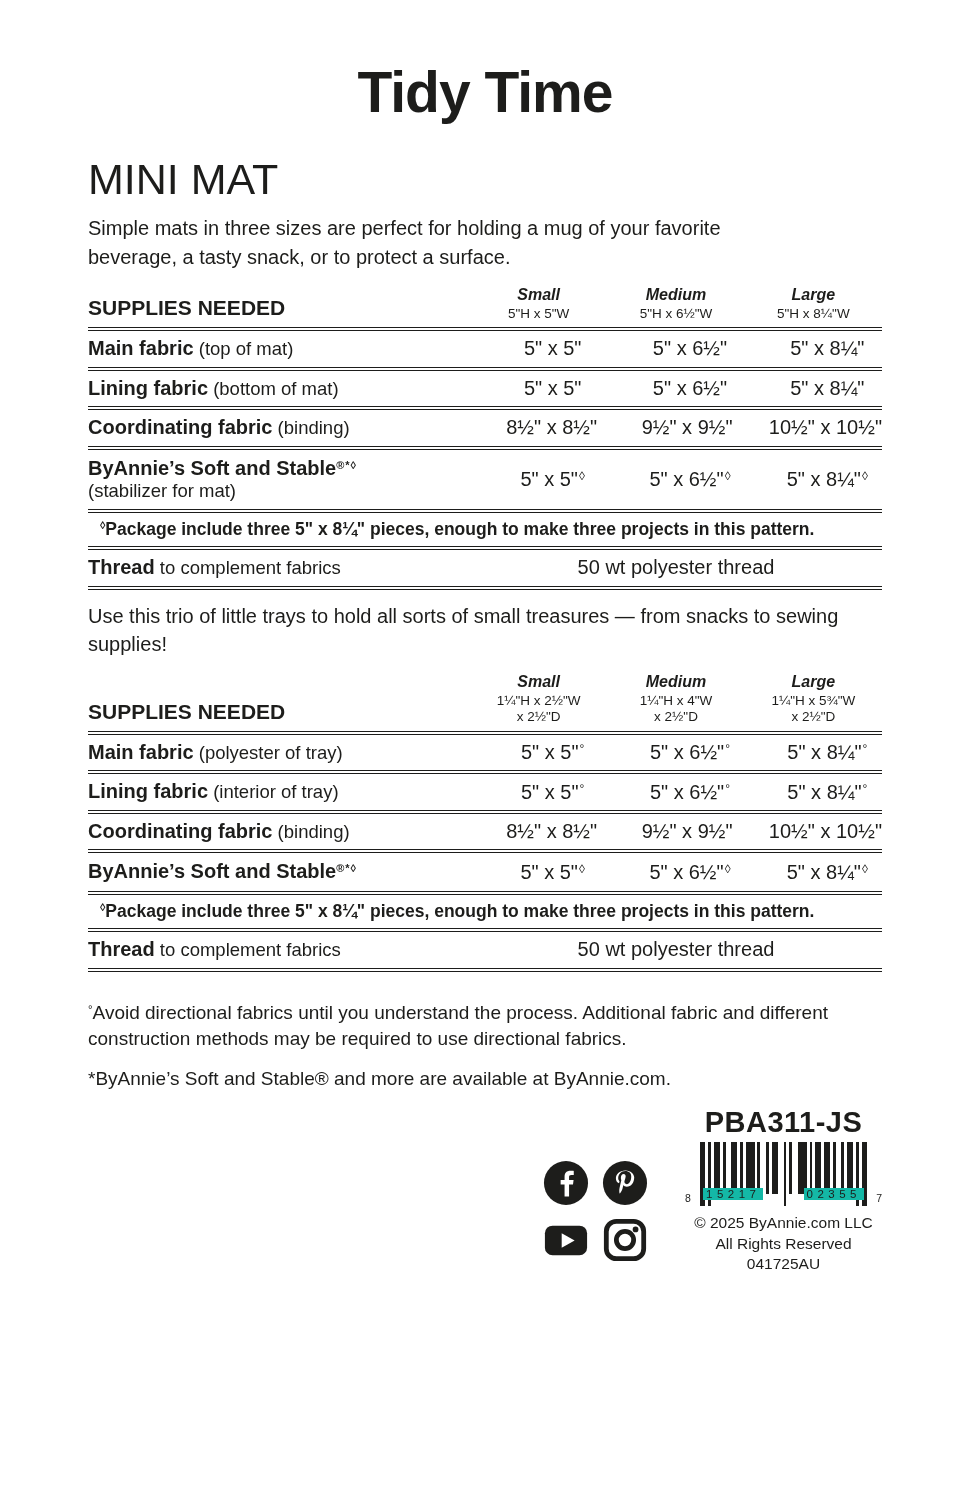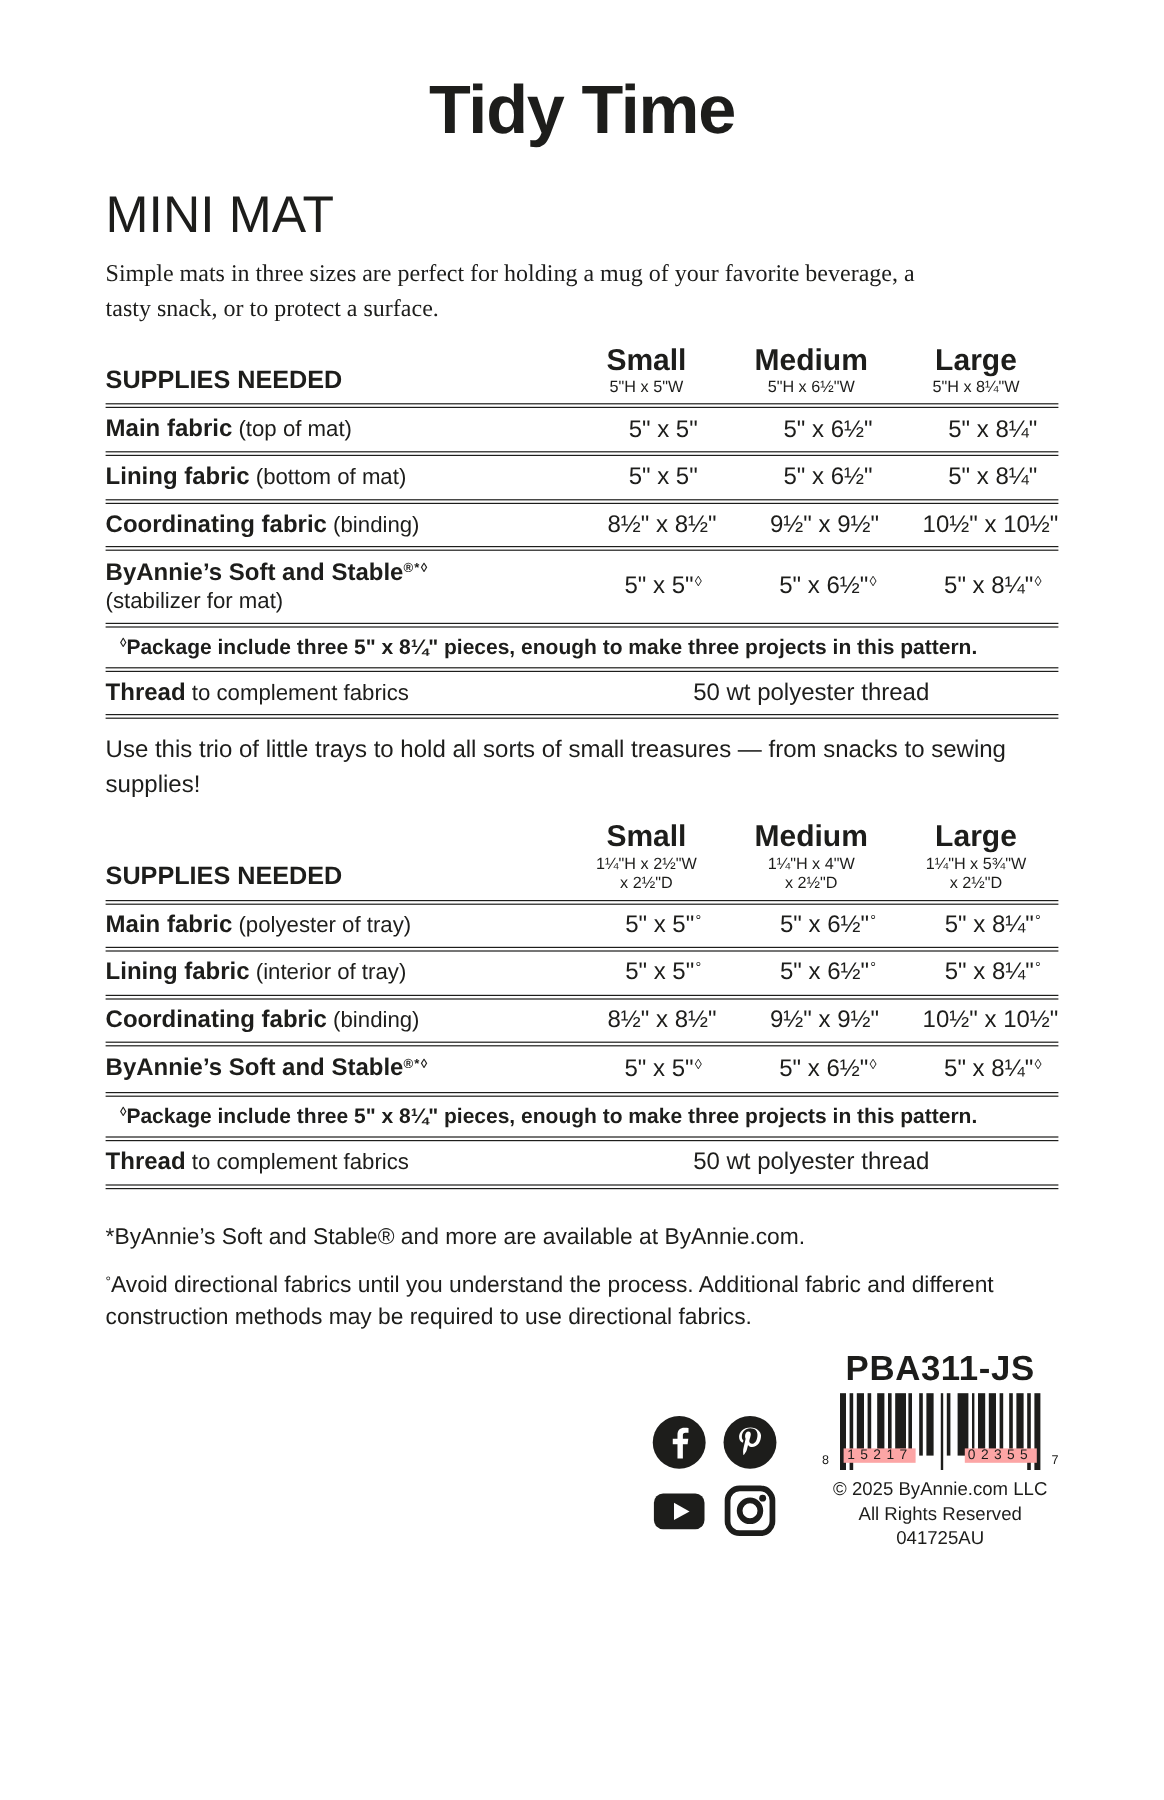--- a/index.html
+++ b/index.html
@@ -21,32 +21,32 @@
   }
   h2.section-heading {
     margin: 36px 0 0 0;
     font-size: 43px; font-weight: 500; letter-spacing: 0;
     line-height: 1.05;
   }
   p.desc {
     margin: 12px 0 0 0;
     font-size: 20px; line-height: 1.42;
   }
-  p.desc.w1 { max-width: 708px; font-family: Liberation Serif, serif; }
+  p.desc.w1 { max-width: 708px; }
   p.desc.w2 { max-width: 758px; }
 
   
   .supplies-table { margin-top: 16px; width: 100%; }
   .t-header {
     display: grid; grid-template-columns: 382px 1fr 1fr 1fr;
     align-items: end; padding-bottom: 5px;
   }
   .supplies-label { font-weight: 700; font-size: 21px; padding-bottom: 2px; }
   .col-head { text-align: center; }
-  .col-name { font-weight: 700; font-size: 25px; line-height: 1.05; }
+  .col-name { font-weight: 700; font-size: 16px; line-height: 1.05; font-style: italic; }
   .col-dims { font-size: 13.5px; line-height: 1.2; margin-top: 2px; }
   .t-row {
     display: grid; grid-template-columns: 382px 1fr 1fr 1fr;
     align-items: center;
     border-top: 4px double var(--ink);
     padding: 6px 0;
     gap: 28px;
   }
   .t-row.stacked { padding: 7px 0; }
   .row-label { font-size: 20px; line-height: 1.18; }
@@ -95,21 +95,21 @@
   .sku { font-size: 29px; font-weight: 700; margin-bottom: 3px; letter-spacing: 0.5px; }
   .barcode { position: relative; height: 66px; }
   .bc-bars { display: flex; align-items: flex-start; justify-content: center; height: 66px; }
   .bc-bars i { display: block; }
   .bc-bars i.b { background: var(--ink); height: 52px; }
   .bc-bars i.b.tall { height: 64px; }
   .bc-digits {
     position: absolute; left: 18px; right: 18px; top: 46px;
     display: flex; justify-content: space-between; font-size: 11.5px;
   }
-  .bc-digits span { background: #fca5a5; padding: 0 3px; letter-spacing: 4.5px; }
+  .bc-digits span { background: #14b8a6; padding: 0 3px; letter-spacing: 4.5px; }
   .bc-d { position: absolute; top: 50px; font-size: 10.5px; }
   .bc-left { left: 0; }
   .bc-right { right: 0; }
   .c-line { font-size: 15.5px; line-height: 1.32; }
   .c-line.first { margin-top: 5px; }
 </style>
 </head>
 <body>
 
 <div class="page">
@@ -226,22 +226,22 @@
         </div>
         <div class="note-row"><span class="nsup">◊</span><span class="ntext">Package include three 5" x 8¼" pieces, enough to make three projects in this pattern.</span></div>
         <div class="thread-row">
           <div class="row-label"><span class="lbl">Thread</span><span class="sublbl"> to complement fabrics</span></div>
           <div class="thread-value">50 wt polyester thread</div>
         </div>
       </div>
   </section>
 
   <div class="footnotes">
+      <div class="footnote"><span class="fnsup">°</span><span>Avoid directional fabrics until you understand the process. Additional fabric and different construction methods may be required to use directional fabrics.</span></div>
       <div class="footnote"><span>*ByAnnie’s Soft and Stable® and more are available at ByAnnie.com.</span></div>
-      <div class="footnote"><span class="fnsup">°</span><span>Avoid directional fabrics until you understand the process. Additional fabric and different construction methods may be required to use directional fabrics.</span></div>
     </div>
 
   <footer>
 
 
     <div class="f-social">
       <span>
         <svg viewBox="0 0 48 48" width="46" height="46">
             <circle cx="24" cy="24" r="23" fill="#1d1d1b"></circle>
             <path fill="#fff" d="M27.2 38V25.6h4.1l.6-4.7h-4.7v-3c0-1.4.4-2.3 2.4-2.3h2.5V11.4c-.4-.1-1.9-.2-3.6-.2-3.6 0-6 2.2-6 6.1v3.6h-4.1v4.7h4.1V38h4.7z"></path>

